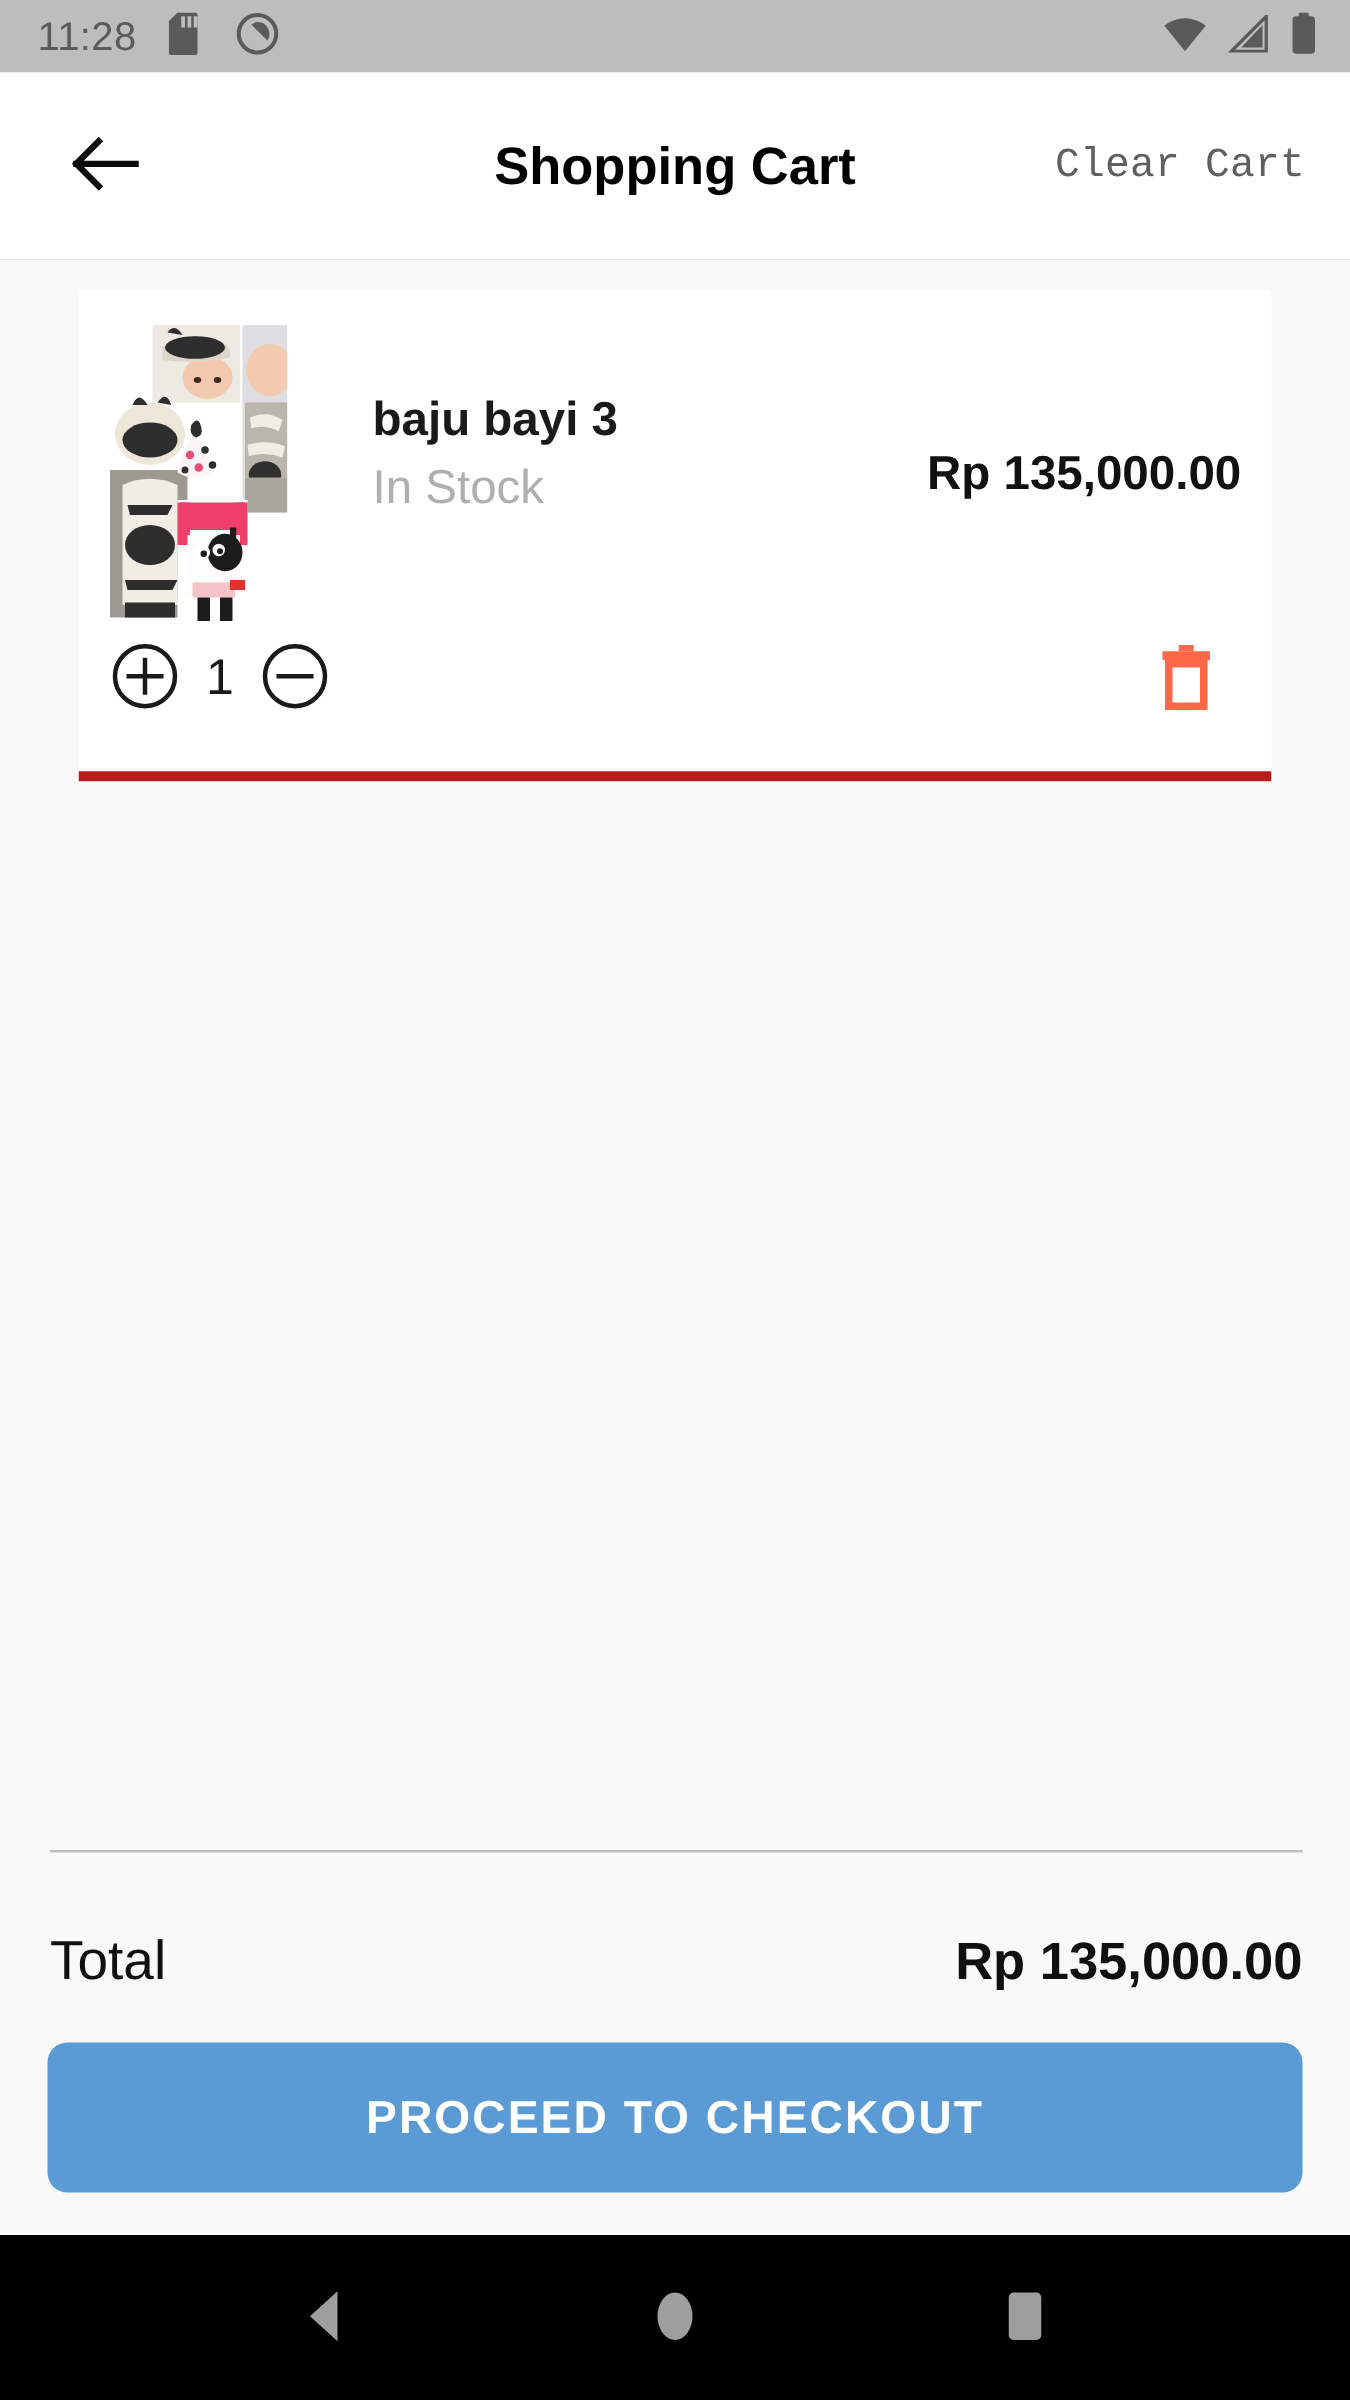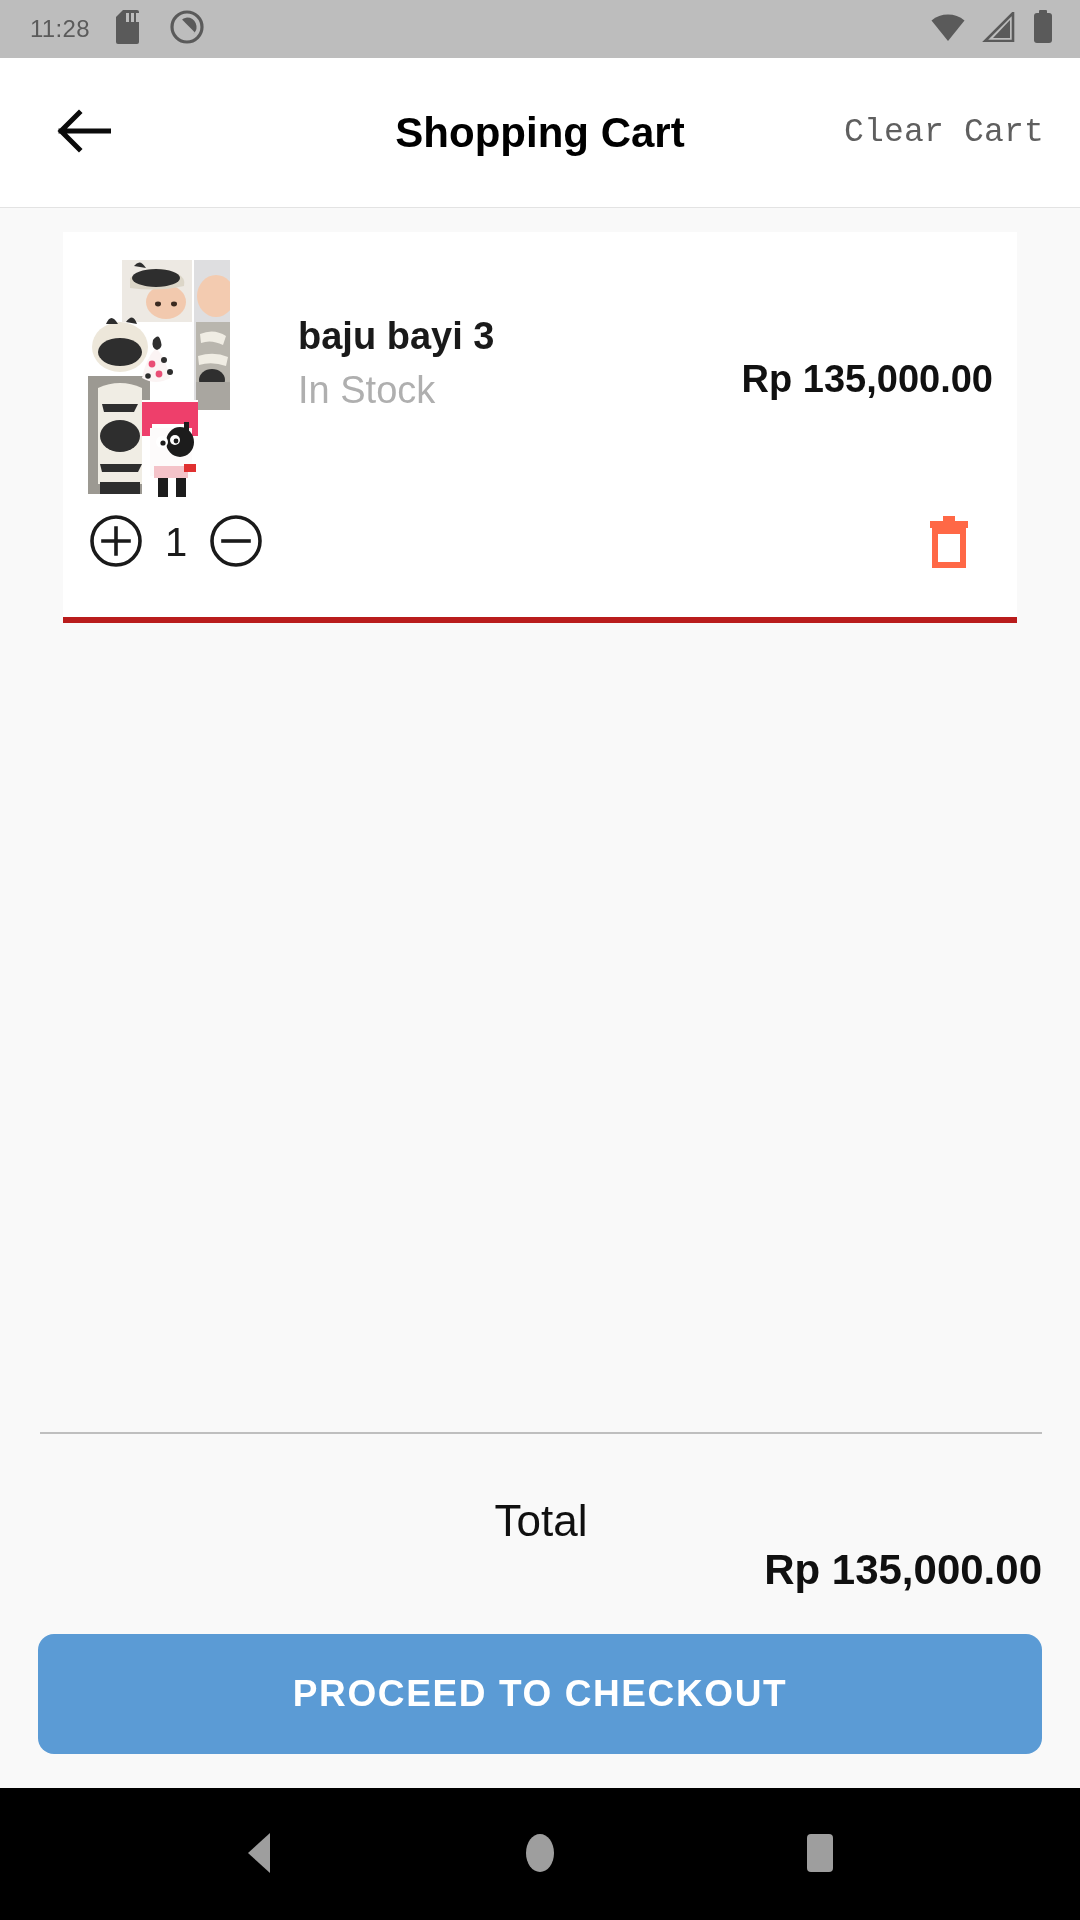--- a/index.html
+++ b/index.html
@@ -19,21 +19,21 @@
 
   
   .status-bar {
     height:58px; flex:0 0 58px;
     background:#BDBDBD;
     display:flex; align-items:center;
     padding:0 26px 0 30px;
     color:#5A5A5A;
   }
   .status-left { display:flex; align-items:center; gap:26px; }
-  .status-clock { font-size:24px; letter-spacing:0.3px; color:#5B5B5B; }
+  .status-clock { font-size:32px; letter-spacing:0.3px; color:#5B5B5B; }
   .status-right { margin-left:auto; display:flex; align-items:center; gap:16px; }
 
   
   .app-bar {
     height:150px; flex:0 0 150px;
     background:#FFFFFF;
     border-bottom:1px solid #E3E3E3;
     display:flex; align-items:center;
     position:relative;
     padding:0 32px 0 40px;
@@ -57,21 +57,21 @@
     cursor:pointer; background:none; border:none;
     font-family:Liberation Mono, monospace;
     padding:10px 4px;
   }
 
   
   .cart-list { flex:0 0 auto; padding-top:24px; }
   .cart-card {
     width:954px; margin:0 auto;
     background:#FFFFFF;
-    border-bottom:6px solid #b91c1c;
+    border-bottom:8px solid #b91c1c;
     padding:0 0 0 0;
   }
   .card-top { display:flex; align-items:flex-start; padding:20px 24px 0 21px; }
   .thumb {
     width:146px; height:245px;
     flex:0 0 146px;
     background:#FFFFFF;
     position:relative; overflow:hidden;
   }
   .thumb svg { display:block; width:146px; height:245px; }
@@ -119,21 +119,20 @@
 
   
   .footer { flex:0 0 auto; padding-bottom:0; }
   .divider {
     height:2px; background:#BFBFBF;
     margin:0 38px 0 40px;
   }
   .total-row {
     display:flex; align-items:center;
     padding:62px 38px 40px 40px;
-    flex-direction:column;
   }
   .total-label { font-size:44px; color:#101010; }
   .total-value { margin-left:auto; font-size:42px; font-weight:bold; color:#101010; }
   .checkout-btn {
     display:block;
     width:1004px; margin:0 auto 0 auto;
     height:120px;
     background:#5B9BD5;
     border:none; border-radius:16px;
     color:#FFFFFF;

